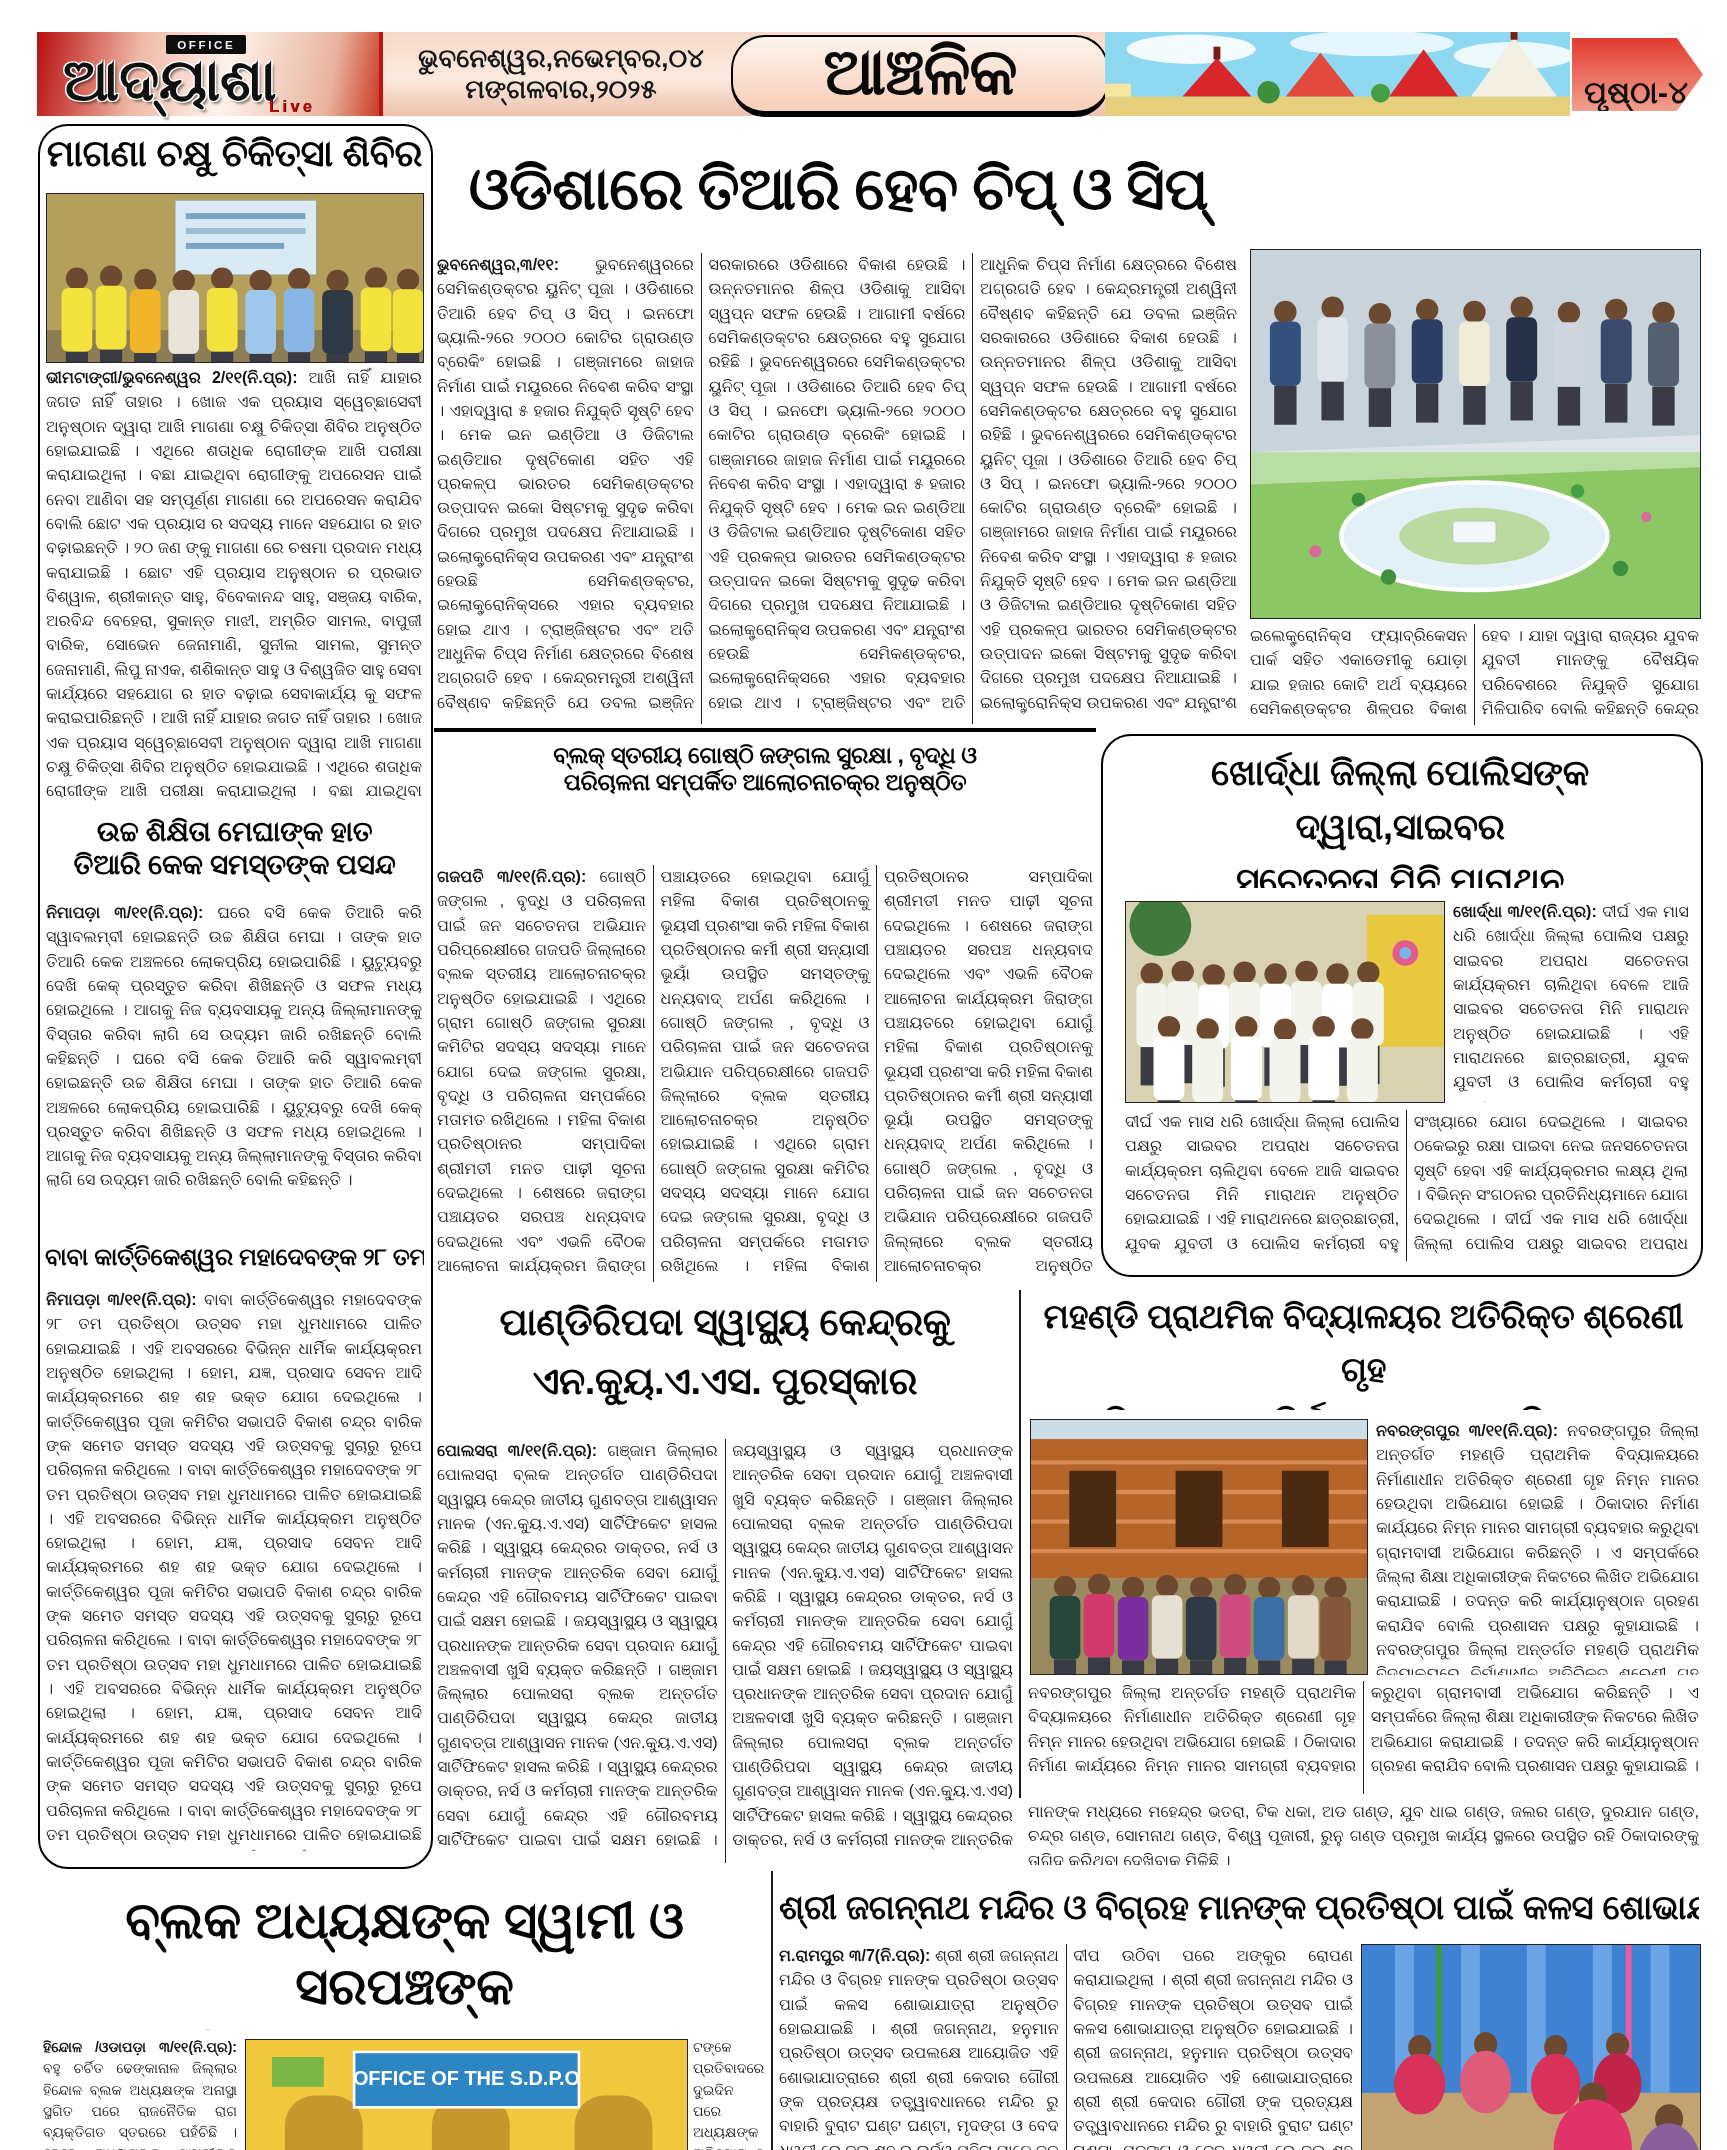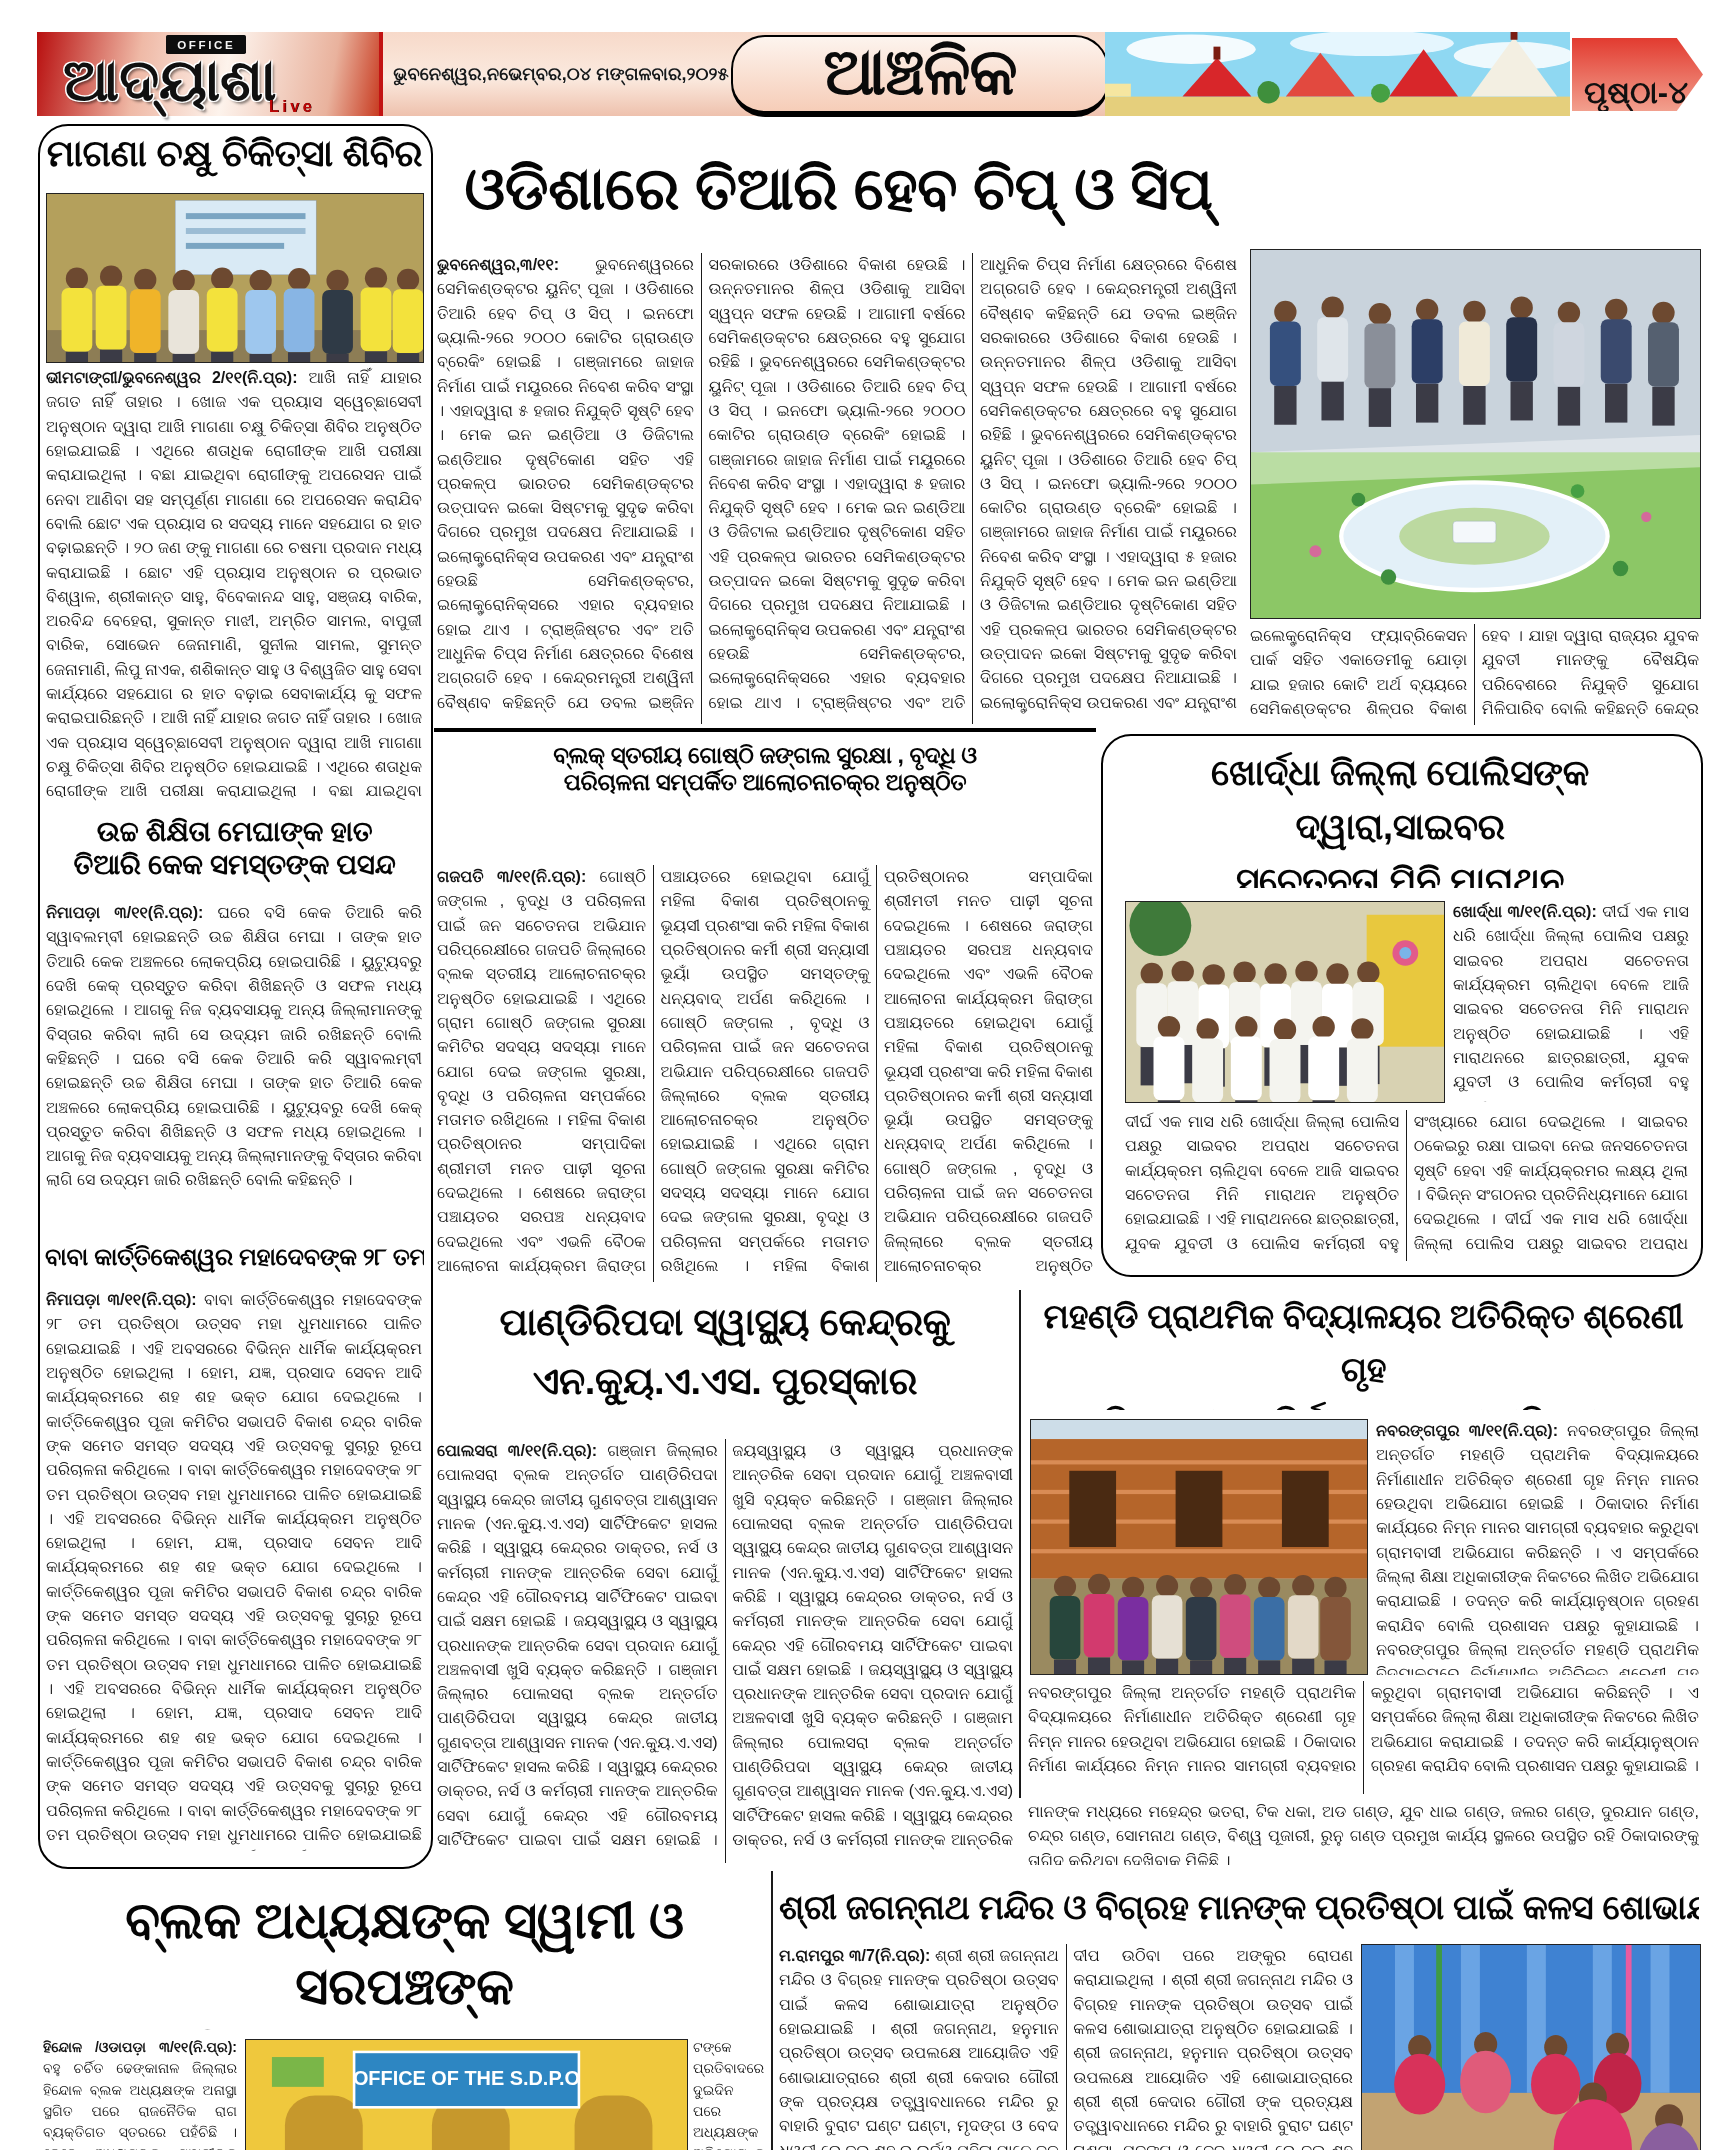--- a/index.html
+++ b/index.html
@@ -22,21 +22,21 @@
   
   .mast{background:linear-gradient(100deg,#b80f0f 0%,#efb9a6 30%,#fdf3ec 55%,#e9b29d 85%,#c83c22 100%);}
   .mastodia{font-weight:900;color:#101010;font-size:58px;line-height:1;
             text-shadow:1.3px 1.3px 0 #fff,-1.3px -1.3px 0 #fff,1.3px -1.3px 0 #fff,-1.3px 1.3px 0 #fff,2.6px 3.4px 2.6px rgba(0,0,0,.45);}
   .adyasha{background:#0d0d0d;color:#f5f5f5;font-size:11.6px;font-weight:bold;letter-spacing:2.6px;
            padding:2.6px 11.2px;border-radius:1.7px;}
   .livetag{color:#c00404;font-weight:900;font-size:16.3px;letter-spacing:3.4px;text-shadow:0.4px 0.4px 0 #000;}
   .band{background:linear-gradient(180deg,#f7d9c9,#fbeadf 55%,#eec1ad),
         radial-gradient(rgba(90,10,10,.22) 1.7px,transparent 2.2px);
         background-size:100% 100%,52px 38px;}
-  .datetext{font-size:18px;font-weight:800;color:#181818;text-shadow:0.4px 0.4px 0 #fff;}
+  .datetext{font-size:26px;font-weight:800;color:#181818;text-shadow:0.4px 0.4px 0 #fff;}
   .secbox{background:linear-gradient(180deg,#fdf4ee,#f6cdb8);border:2.2px solid #000;border-bottom:6.9px solid #000;
           border-radius:34px;display:flex;align-items:flex-end;justify-content:center;}
   .sectext{font-size:65px;font-weight:900;color:#0a0a0a;letter-spacing:-0.9px;}
   .arrow{background:linear-gradient(180deg,#e23b30,#f2a08e);clip-path:polygon(0 0,80% 0,100% 50%,80% 100%,0 100%);
          display:flex;align-items:flex-end;}
   .pagenum{font-size:31px;font-weight:900;color:#101010;padding-left:12px;}
 </style>
 </head>
 <body>
 
@@ -119,21 +119,21 @@
     <b class="dl">ନିମାପଡ଼ା ୩/୧୧(ନି.ପ୍ର):</b>
     <span>ଘରେ ବସି କେକ ତିଆରି କରି ସ୍ୱାବଲମ୍ବୀ ହୋଇଛନ୍ତି ଉଚ୍ଚ ଶିକ୍ଷିତା ମେଘା । ତାଙ୍କ ହାତ ତିଆରି କେକ ଅଞ୍ଚଳରେ ଲୋକପ୍ରିୟ ହୋଇପାରିଛି । ୟୁଟ୍ୟୁବରୁ ଦେଖି କେକ୍ ପ୍ରସ୍ତୁତ କରିବା ଶିଖିଛନ୍ତି ଓ ସଫଳ ମଧ୍ୟ ହୋଇଥିଲେ । ଆଗକୁ ନିଜ ବ୍ୟବସାୟକୁ ଅନ୍ୟ ଜିଲ୍ଲାମାନଙ୍କୁ ବିସ୍ତାର କରିବା ଲାଗି ସେ ଉଦ୍ୟମ ଜାରି ରଖିଛନ୍ତି ବୋଲି କହିଛନ୍ତି । ଘରେ ବସି କେକ ତିଆରି କରି ସ୍ୱାବଲମ୍ବୀ ହୋଇଛନ୍ତି ଉଚ୍ଚ ଶିକ୍ଷିତା ମେଘା । ତାଙ୍କ ହାତ ତିଆରି କେକ ଅଞ୍ଚଳରେ ଲୋକପ୍ରିୟ ହୋଇପାରିଛି । ୟୁଟ୍ୟୁବରୁ ଦେଖି କେକ୍ ପ୍ରସ୍ତୁତ କରିବା ଶିଖିଛନ୍ତି ଓ ସଫଳ ମଧ୍ୟ ହୋଇଥିଲେ । ଆଗକୁ ନିଜ ବ୍ୟବସାୟକୁ ଅନ୍ୟ ଜିଲ୍ଲାମାନଙ୍କୁ ବିସ୍ତାର କରିବା ଲାଗି ସେ ଉଦ୍ୟମ ଜାରି ରଖିଛନ୍ତି ବୋଲି କହିଛନ୍ତି ।</span>
   </div>
 
   <div class="abs headline hl1" style="left:45px;top:1243px;width:379px;height:40px;font-size:24px;">ବାବା କାର୍ତ୍ତିକେଶ୍ୱର ମହାଦେବଙ୍କ ୨୮ ତମ ଉତ୍ସବ</div>
   <div class="abs bodytext" style="left:46px;top:1288px;width:376px;height:563px;">
     <b class="dl">ନିମାପଡ଼ା ୩/୧୧(ନି.ପ୍ର):</b>
     <span>ବାବା କାର୍ତ୍ତିକେଶ୍ୱର ମହାଦେବଙ୍କ ୨୮ ତମ ପ୍ରତିଷ୍ଠା ଉତ୍ସବ ମହା ଧୁମଧାମରେ ପାଳିତ ହୋଇଯାଇଛି । ଏହି ଅବସରରେ ବିଭିନ୍ନ ଧାର୍ମିକ କାର୍ଯ୍ୟକ୍ରମ ଅନୁଷ୍ଠିତ ହୋଇଥିଲା । ହୋମ, ଯଜ୍ଞ, ପ୍ରସାଦ ସେବନ ଆଦି କାର୍ଯ୍ୟକ୍ରମରେ ଶହ ଶହ ଭକ୍ତ ଯୋଗ ଦେଇଥିଲେ । କାର୍ତ୍ତିକେଶ୍ୱର ପୂଜା କମିଟିର ସଭାପତି ବିକାଶ ଚନ୍ଦ୍ର ବାରିକ ଙ୍କ ସମେତ ସମସ୍ତ ସଦସ୍ୟ ଏହି ଉତ୍ସବକୁ ସୁଚାରୁ ରୂପେ ପରିଚାଳନା କରିଥିଲେ । ବାବା କାର୍ତ୍ତିକେଶ୍ୱର ମହାଦେବଙ୍କ ୨୮ ତମ ପ୍ରତିଷ୍ଠା ଉତ୍ସବ ମହା ଧୁମଧାମରେ ପାଳିତ ହୋଇଯାଇଛି । ଏହି ଅବସରରେ ବିଭିନ୍ନ ଧାର୍ମିକ କାର୍ଯ୍ୟକ୍ରମ ଅନୁଷ୍ଠିତ ହୋଇଥିଲା । ହୋମ, ଯଜ୍ଞ, ପ୍ରସାଦ ସେବନ ଆଦି କାର୍ଯ୍ୟକ୍ରମରେ ଶହ ଶହ ଭକ୍ତ ଯୋଗ ଦେଇଥିଲେ । କାର୍ତ୍ତିକେଶ୍ୱର ପୂଜା କମିଟିର ସଭାପତି ବିକାଶ ଚନ୍ଦ୍ର ବାରିକ ଙ୍କ ସମେତ ସମସ୍ତ ସଦସ୍ୟ ଏହି ଉତ୍ସବକୁ ସୁଚାରୁ ରୂପେ ପରିଚାଳନା କରିଥିଲେ । ବାବା କାର୍ତ୍ତିକେଶ୍ୱର ମହାଦେବଙ୍କ ୨୮ ତମ ପ୍ରତିଷ୍ଠା ଉତ୍ସବ ମହା ଧୁମଧାମରେ ପାଳିତ ହୋଇଯାଇଛି । ଏହି ଅବସରରେ ବିଭିନ୍ନ ଧାର୍ମିକ କାର୍ଯ୍ୟକ୍ରମ ଅନୁଷ୍ଠିତ ହୋଇଥିଲା । ହୋମ, ଯଜ୍ଞ, ପ୍ରସାଦ ସେବନ ଆଦି କାର୍ଯ୍ୟକ୍ରମରେ ଶହ ଶହ ଭକ୍ତ ଯୋଗ ଦେଇଥିଲେ । କାର୍ତ୍ତିକେଶ୍ୱର ପୂଜା କମିଟିର ସଭାପତି ବିକାଶ ଚନ୍ଦ୍ର ବାରିକ ଙ୍କ ସମେତ ସମସ୍ତ ସଦସ୍ୟ ଏହି ଉତ୍ସବକୁ ସୁଚାରୁ ରୂପେ ପରିଚାଳନା କରିଥିଲେ । ବାବା କାର୍ତ୍ତିକେଶ୍ୱର ମହାଦେବଙ୍କ ୨୮ ତମ ପ୍ରତିଷ୍ଠା ଉତ୍ସବ ମହା ଧୁମଧାମରେ ପାଳିତ ହୋଇଯାଇଛି । ଏହି ଅବସରରେ ବିଭିନ୍ନ ଧାର୍ମିକ କାର୍ଯ୍ୟକ୍ରମ ଅନୁଷ୍ଠିତ ହୋଇଥିଲା । ହୋମ, ଯଜ୍ଞ, ପ୍ରସାଦ ସେବନ ଆଦି କାର୍ଯ୍ୟକ୍ରମରେ ଶହ ଶହ ଭକ୍ତ ଯୋଗ ଦେଇଥିଲେ । କାର୍ତ୍ତିକେଶ୍ୱର ପୂଜା କମିଟିର ସଭାପତି ବିକାଶ ଚନ୍ଦ୍ର ବାରିକ ଙ୍କ ସମେତ ସମସ୍ତ ସଦସ୍ୟ ଏହି ଉତ୍ସବକୁ ସୁଚାରୁ ରୂପେ ପରିଚାଳନା କରିଥିଲେ ।</span>
   </div>
 
-  <div class="abs headline hl1" style="left:434px;top:135px;width:809px;height:108px;font-size:59px;line-height:108px;">ଓଡିଶାରେ ତିଆରି ହେବ ଚିପ୍ ଓ ସିପ୍</div>
+  <div class="abs headline hl1" style="left:434px;top:135px;width:809px;height:108px;font-size:59px;line-height:108px;font-family:Liberation Serif, serif;">ଓଡିଶାରେ ତିଆରି ହେବ ଚିପ୍ ଓ ସିପ୍</div>
   <div class="abs photo" style="left:1250px;top:249px;width:449px;height:368px;">
     <svg viewBox="0 0 1045 855" preserveAspectRatio="none">
       <rect width="1045" height="855" fill="#c9d3dc"></rect>
       <use href="#prs" x="80" y="150" fill="#35507e"></use>
         <use href="#prs" x="190" y="140" fill="#dfe5ea"></use>
       <use href="#prs" x="300" y="155" fill="#8a8f99"></use>
         <use href="#prs" x="410" y="145" fill="#2c3e66"></use>
       <use href="#prs" x="520" y="150" fill="#f0ead8"></use>
         <use href="#prs" x="630" y="140" fill="#27324a"></use>
       <use href="#prs" x="740" y="152" fill="#cfd6df"></use>

